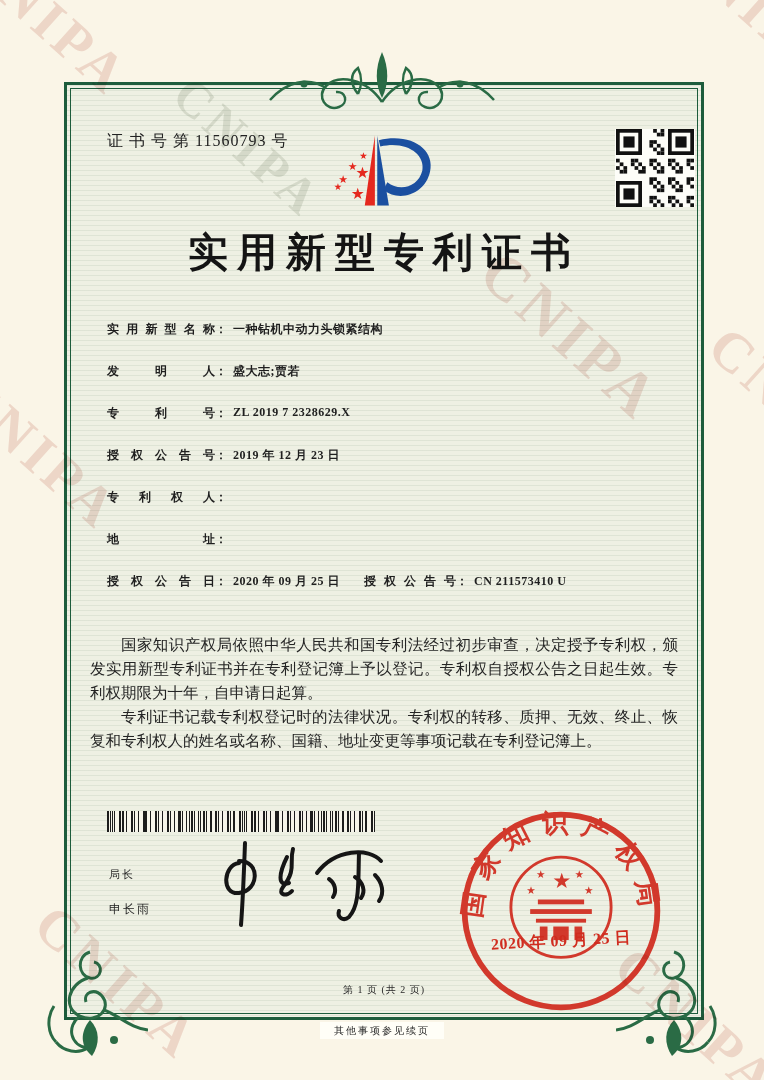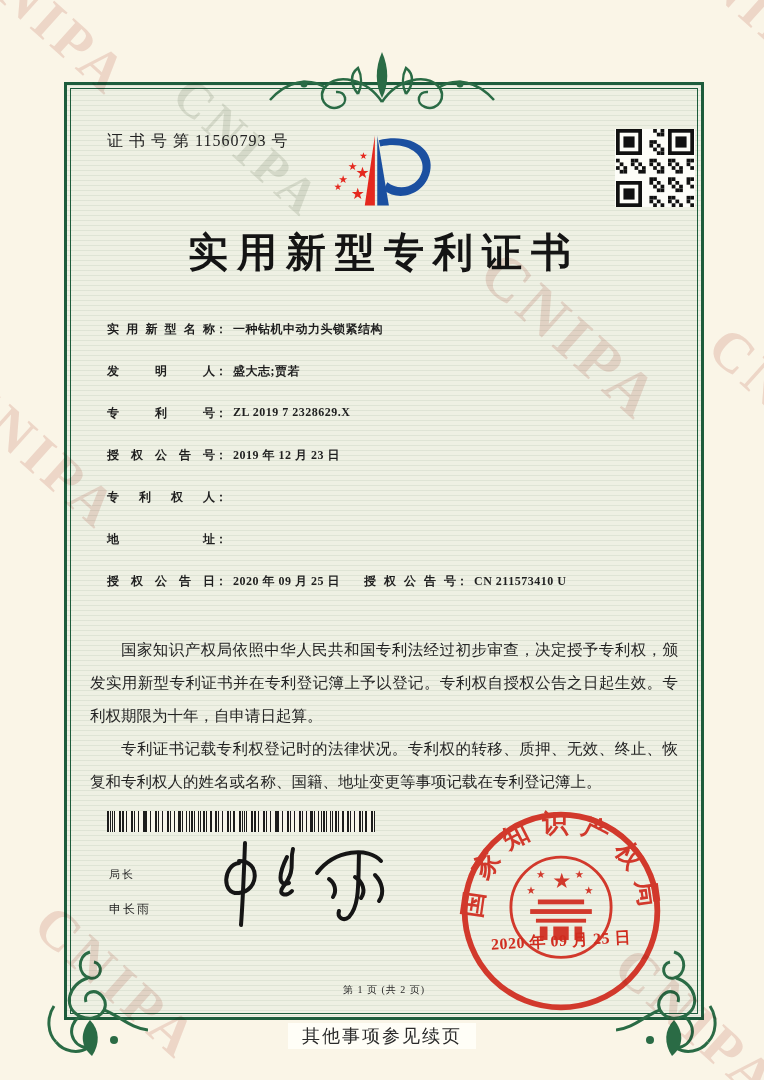--- a/index.html
+++ b/index.html
@@ -49,21 +49,21 @@
     display:inline-block;width:108px;
     text-align:justify;text-align-last:justify;text-justify:inter-character;
   }
   .fcolon{display:inline-block;margin-right:6px;}
   .fvalue{letter-spacing:0.5px;}
   .fgroup2{margin-left:24px;display:flex;align-items:center;}
   .fgroup2 .flabel{width:92px;}
   
   .paras{
     position:absolute;left:23px;top:548px;width:588px;
-    font-size:15.5px;line-height:33px;text-align:justify;color:#242424;
+    font-size:15.5px;line-height:24px;text-align:justify;color:#242424;
   }
   .paras p{margin:0;text-indent:2em;}
   
   .barcode{
     position:absolute;left:40px;top:726px;width:268px;height:21px;
     background:
       repeating-linear-gradient(90deg,#1c1c1c 0 2px,transparent 2px 3px,#1c1c1c 3px 4px,transparent 4px 7px,#1c1c1c 7px 8px,transparent 8px 12px),
       repeating-linear-gradient(90deg,transparent 0 5px,#1c1c1c 5px 6px,transparent 6px 11px);
     background-color:#f6f4ea;
   }
@@ -78,21 +78,21 @@
     text-align:center;font-size:16px;color:#d02c1f;letter-spacing:0.5px;
     transform:rotate(-3deg);font-weight:bold;white-space:nowrap;
   }
   
   .page-num{
     position:absolute;left:0;top:898px;width:100%;text-align:center;
     font-size:10px;letter-spacing:1px;color:#2a2a2a;
   }
   .note{
     position:absolute;left:0;top:1024px;width:100%;text-align:center;z-index:3;
-    font-size:18px;letter-spacing:2px;color:#2a2a2a;
+    font-size:10px;letter-spacing:2px;color:#2a2a2a;
   }
   .note span{background:#fffef7;padding:3px 14px;}
   svg{display:block;}
 </style>
 </head>
 <body>
 
 <div class="wm wm-pink" style="left:-52px;top:-14px;">CNIPA</div>
 <div class="wm wm-green" style="left:158px;top:118px;font-size:50px;">CNIPA</div>
 <div class="wm wm-pink" style="left:462px;top:300px;font-size:62px;">CNIPA</div>

